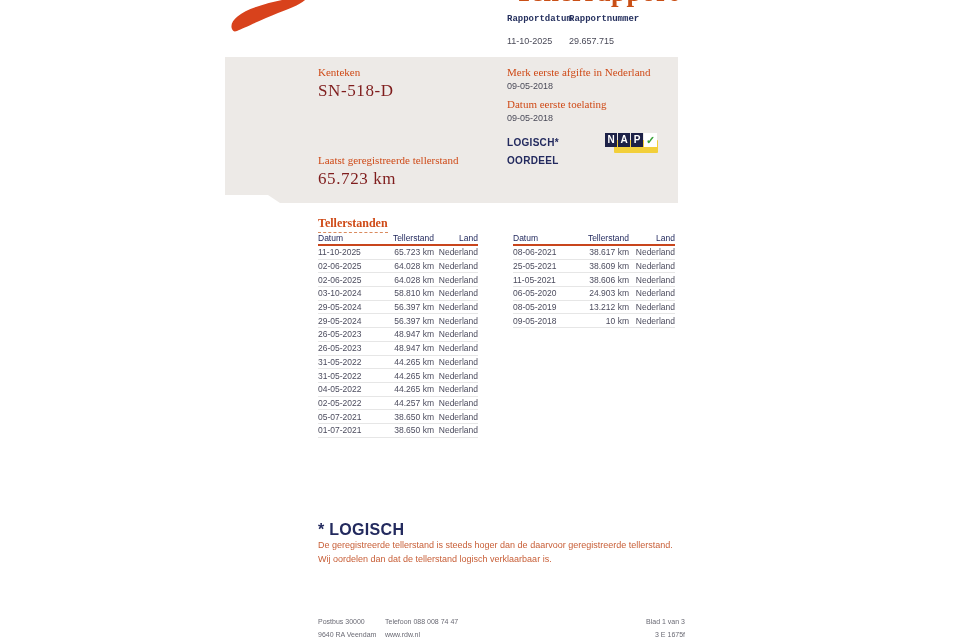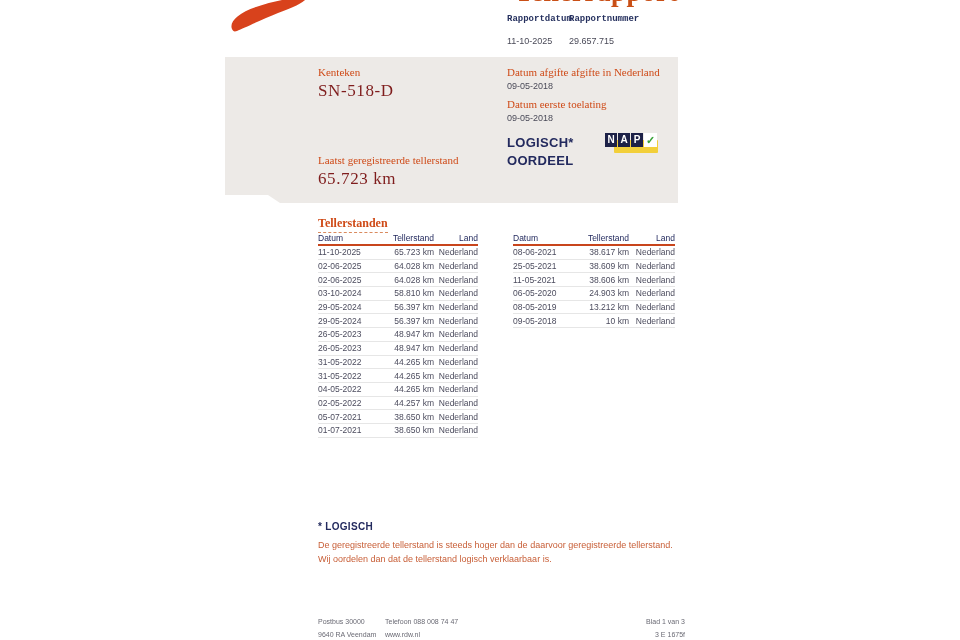--- a/index.html
+++ b/index.html
@@ -22,21 +22,21 @@
   .fld { position:absolute; }
   .fld-label { font-family:"Liberation Serif", serif; font-weight:normal; font-size:11px; color:#cf4a17; margin-bottom:3px; }
   .fld-big { font-family:"Liberation Serif", serif; font-size:17px; color:#7f1d1d; letter-spacing:0.6px; }
   .fld-small { font-size:9px; color:#4a4a58; }
   .pos-kenteken { left:93px; top:9px; }
   .pos-merk { left:93px; top:41px; }
   .pos-afgifte { left:282px; top:9px; }
   .pos-toelating { left:282px; top:41px; }
   .pos-oordeel { left:282px; top:77px; }
   .pos-laatste { left:93px; top:97px; }
-  .oordeel-line { font-weight:bold; font-size:13px; color:#232a5e; line-height:18px; letter-spacing:0.3px; }
+  .oordeel-line { font-weight:bold; font-size:10px; color:#232a5e; line-height:18px; letter-spacing:0.3px; }
 
   
   .nap { position:absolute; left:380px; top:76px; width:54px; height:24px; }
   .nap-yellow { position:absolute; left:9px; top:7px; width:44px; height:13px; background:#f2cf3a; border-radius:1px; }
   .nap-box { position:absolute; top:0; width:12px; height:14px; background:#1d2147; color:#ffffff;
     font-weight:bold; font-size:10px; text-align:center; line-height:14px; }
   .nap-box.b1 { left:0; } .nap-box.b2 { left:13px; } .nap-box.b3 { left:26px; }
   .nap-checkbox { position:absolute; left:39px; top:0; width:13px; height:14px; background:#ffffff;
     color:#3aa43a; font-weight:bold; font-size:11px; text-align:center; line-height:14px; }
 
@@ -48,21 +48,21 @@
   .t-left { left:318px; width:160px; } .t-right { left:513px; width:162px; }
   .t-head { display:flex; height:14px; align-items:center; border-bottom:2px solid #c8451c;
     font-weight:normal; font-size:8.5px; color:#232a5e; }
   .t-row { display:flex; height:13.7px; align-items:center; border-bottom:1px solid #e6e6e6;
     font-size:8.5px; color:#4c4c5e; }
   .c-datum { width:58px; text-align:left; }
   .c-tell  { width:58px; text-align:right; }
   .c-land  { width:44px; text-align:right; margin-left:auto; }
 
   
-  .footnote-title { position:absolute; left:318px; top:521px; font-weight:bold; font-size:10px; color:#232a5e; letter-spacing:0.3px; }
+  .footnote-title { position:absolute; left:318px; top:521px; font-weight:bold; font-size:16px; color:#232a5e; letter-spacing:0.3px; }
   .footnote-text { position:absolute; left:318px; top:539px; width:362px; font-size:9px; line-height:13.5px; color:#c85f38; }
 
   
   .footer { position:absolute; left:318px; top:615px; width:367px; font-size:7px; color:#6a6a74; }
   .footer .frow { display:flex; height:13px; align-items:center; }
   .f-col1 { width:67px; } .f-col2 { width:160px; } .f-col3 { margin-left:auto; text-align:right; }
 </style>
 </head>
 <body>
 
@@ -83,21 +83,21 @@
     <div class="meta-label">Rapportnummer</div>
     <div class="meta-value">29.657.715</div>
   </div>
 
   <div class="card">
     <div class="fld pos-kenteken">
       <div class="fld-label">Kenteken</div>
       <div class="fld-big">SN-518-D</div>
     </div>
     <div class="fld pos-afgifte">
-      <div class="fld-label">Datum afgifte afgifte in Nederland</div>
+      <div class="fld-label">Merk eerste afgifte in Nederland</div>
       <div class="fld-small">09-05-2018</div>
     </div>
     <div class="fld pos-toelating">
       <div class="fld-label">Datum eerste toelating</div>
       <div class="fld-small">09-05-2018</div>
     </div>
     <div class="fld pos-oordeel">
       <div class="oordeel-line">LOGISCH*</div>
       <div class="oordeel-line">OORDEEL</div>
     </div>

